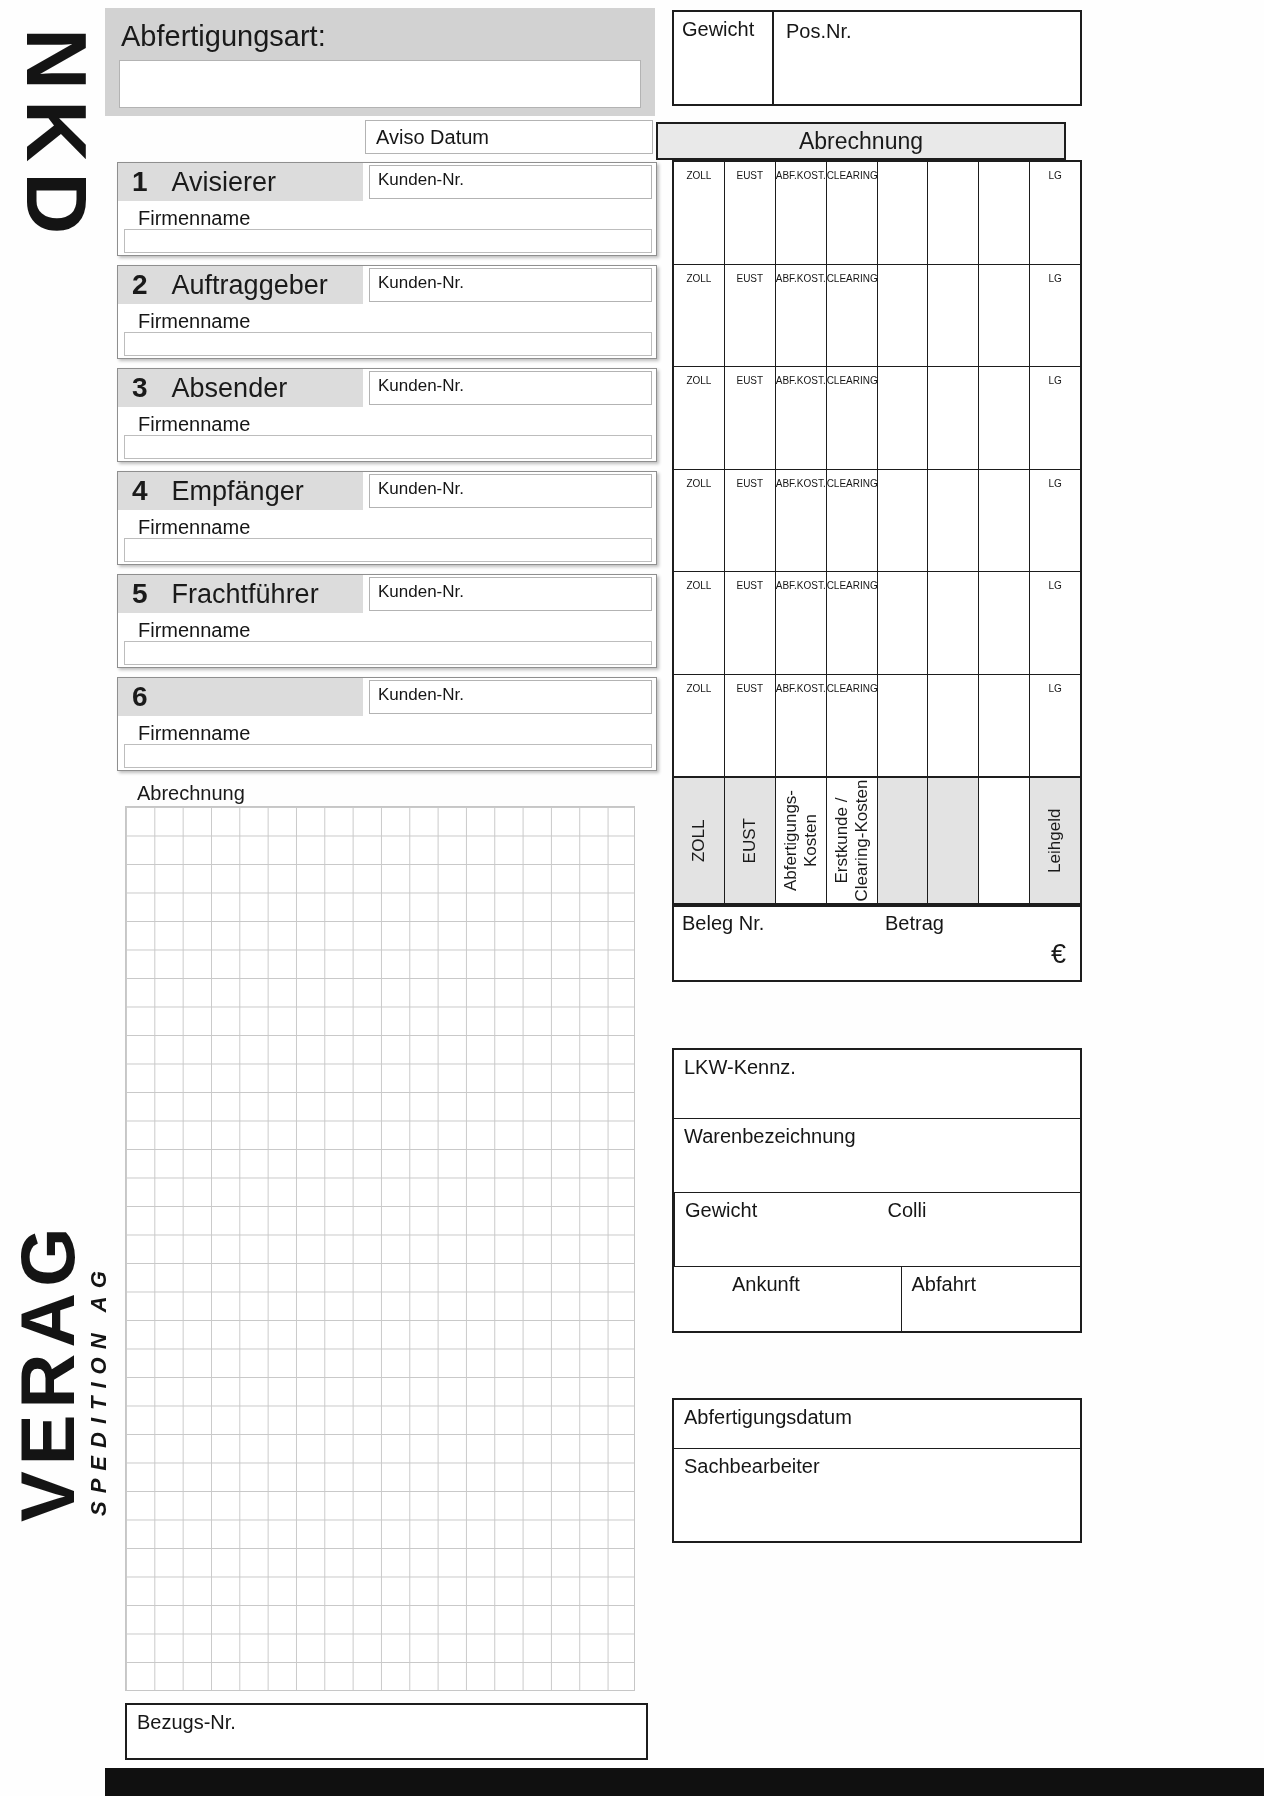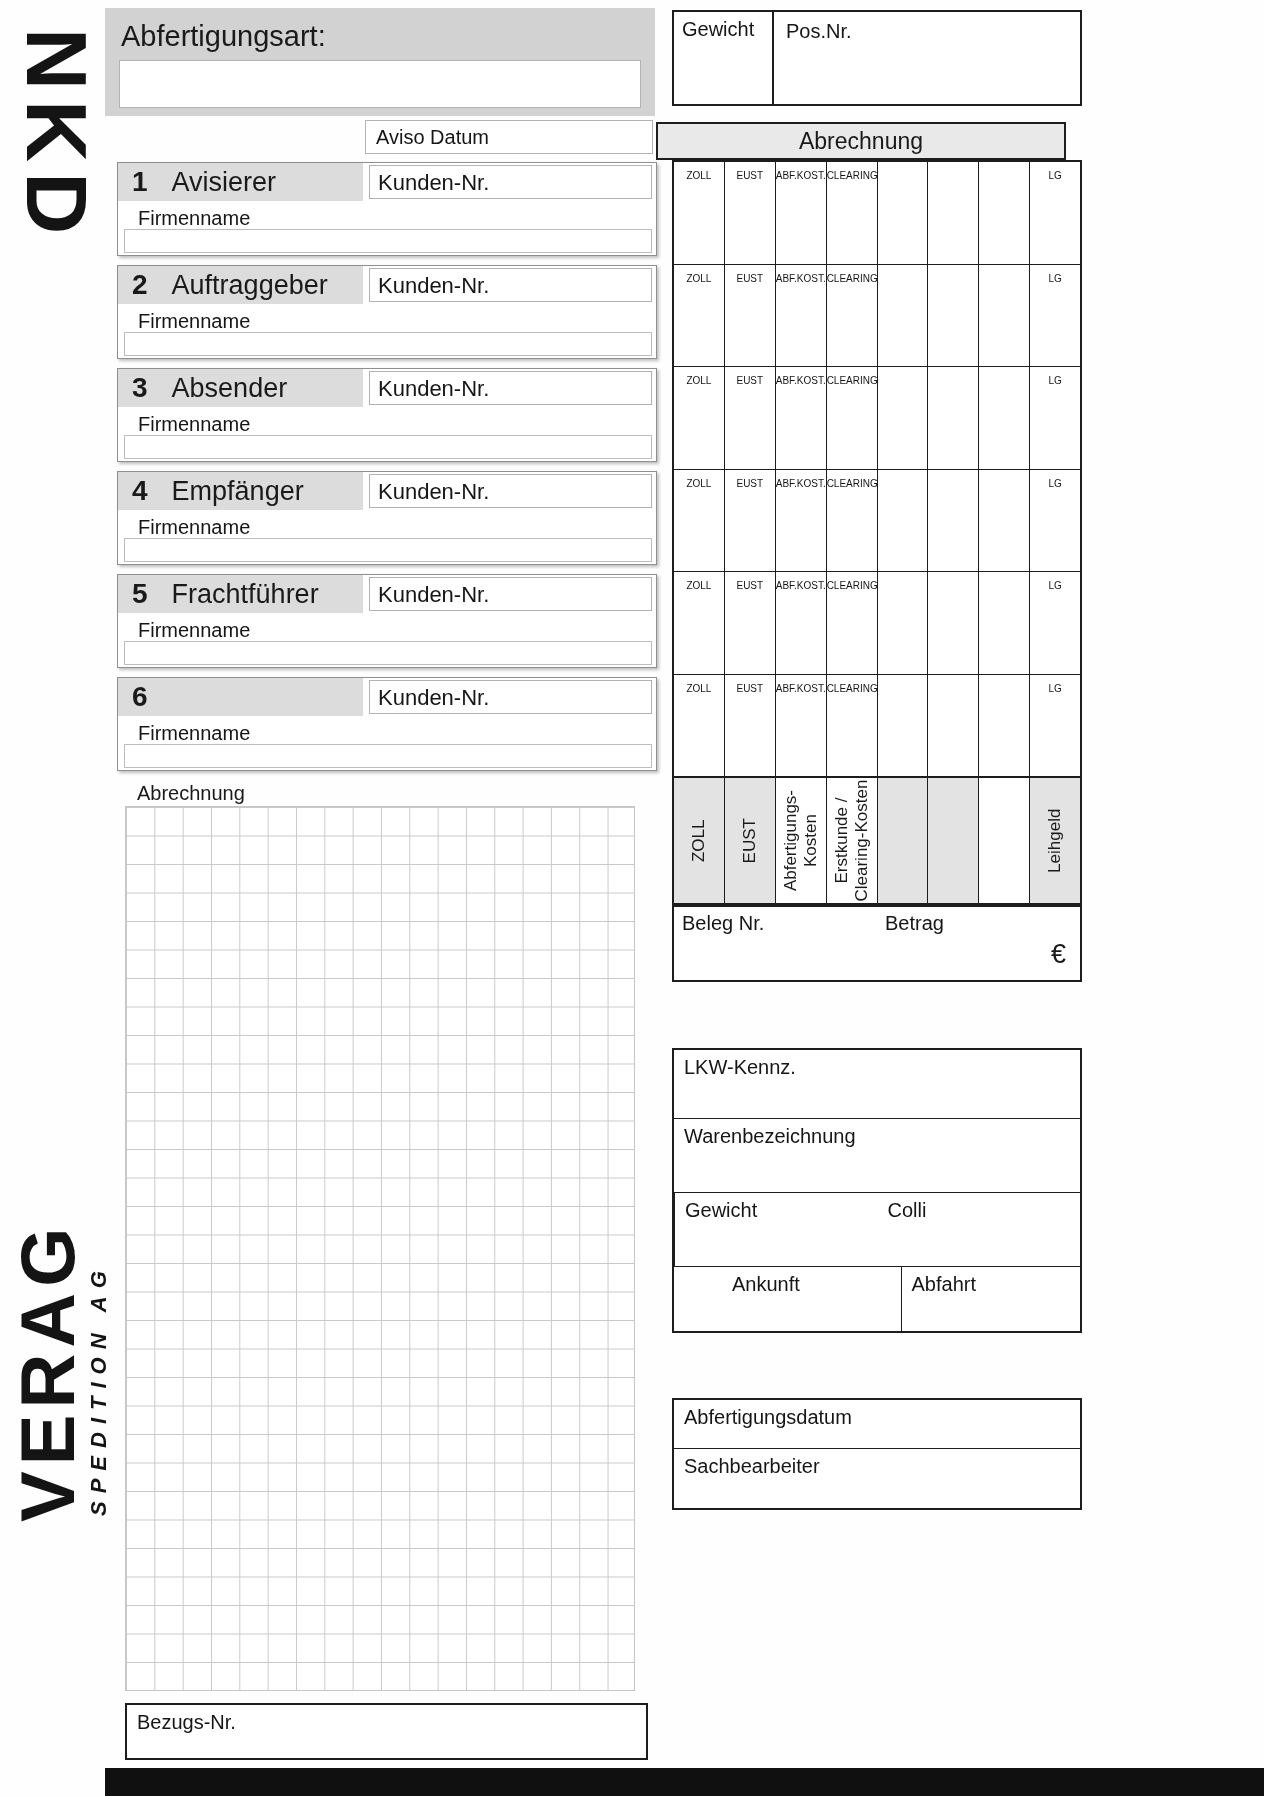--- a/index.html
+++ b/index.html
@@ -12,21 +12,21 @@
          transform:rotate(90deg) translateY(-100%); font-size:86px; font-weight:bold;
          letter-spacing:10px; line-height:0.9; color:#141414; }
   .verag { position:absolute; left:14px; top:1522px; transform-origin:top left;
            transform:rotate(-90deg); font-size:76px; font-weight:bold; letter-spacing:6px;
            line-height:0.9; color:#141414; }
   .spedition { position:absolute; left:86px; top:1516px; transform-origin:top left;
                transform:rotate(-90deg); font-size:22px; font-weight:bold; font-style:italic;
                letter-spacing:8px; color:#141414; }
 
   .cell-label { font-size:20px; color:#161616; }
-  .cell-label.small { font-size:22px; }
+  .cell-label.small { font-size:17px; }
 
   
   .abf-box { position:absolute; left:105px; top:8px; width:550px; height:108px; background:#d2d2d2; }
   .abf-label { position:absolute; left:16px; top:12px; font-size:29px; }
   .abf-input { position:absolute; left:14px; top:52px; width:522px; height:48px; background:#fff; border:1px solid #b3b3b3; }
 
   .filiale-box { position:absolute; left:672px; top:10px; width:410px; height:96px; border:2px solid #1d1d1d; background:#fff; display:flex; }
   .filiale-cell { flex:0 0 100px; border-right:2px solid #1d1d1d; padding:6px 8px; }
   .posnr-cell { flex:1; padding:8px 12px; }
 
@@ -79,21 +79,21 @@
               background:#fff; display:flex; flex-direction:column; }
   .ship-row { padding:6px 10px; }
   .ship-row.lkw { height:68px; }
   .ship-row.waren { height:74px; border-top:1px solid #1d1d1d; }
   .ship-split { display:flex; border-top:1px solid #1d1d1d; height:74px; }
   .ship-split.last { flex:1; height:auto;padding-left:48px; }
   .half { flex:1; padding:6px 10px; }
   .half.right { border-left:1px solid #1d1d1d; }
 
   
-  .proc-box { position:absolute; left:672px; top:1398px; width:410px; height:112px; border:2px solid #1d1d1d;
+  .proc-box { position:absolute; left:672px; top:1398px; width:410px; height:145px; border:2px solid #1d1d1d;
               background:#fff; display:flex; flex-direction:column; }
   .proc-row { padding:6px 10px; }
   .proc-row.datum { height:48px; }
   .proc-row.sach { flex:1; border-top:1px solid #1d1d1d; }
 
   .bezugs-box { position:absolute; left:125px; top:1703px; width:523px; height:57px; border:2px solid #1d1d1d;
                 background:#fff; padding:6px 10px; }
 
   .bottom-bar { position:absolute; left:105px; top:1768px; width:1159px; height:28px; background:#101010; }
 </style>

